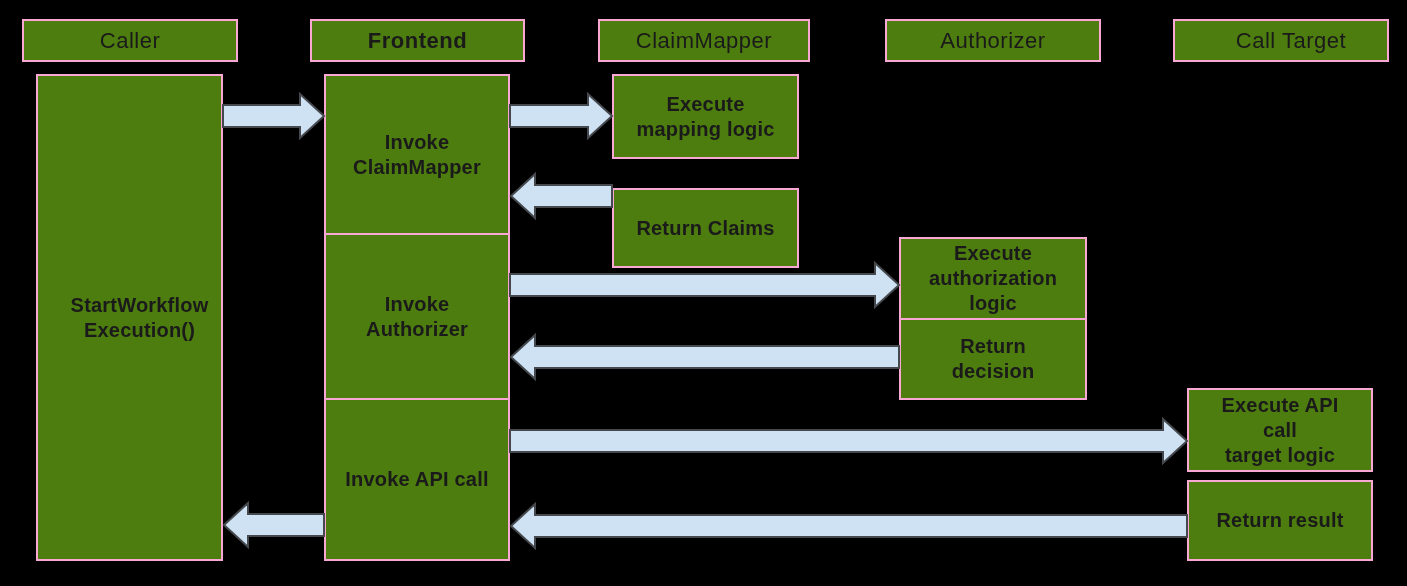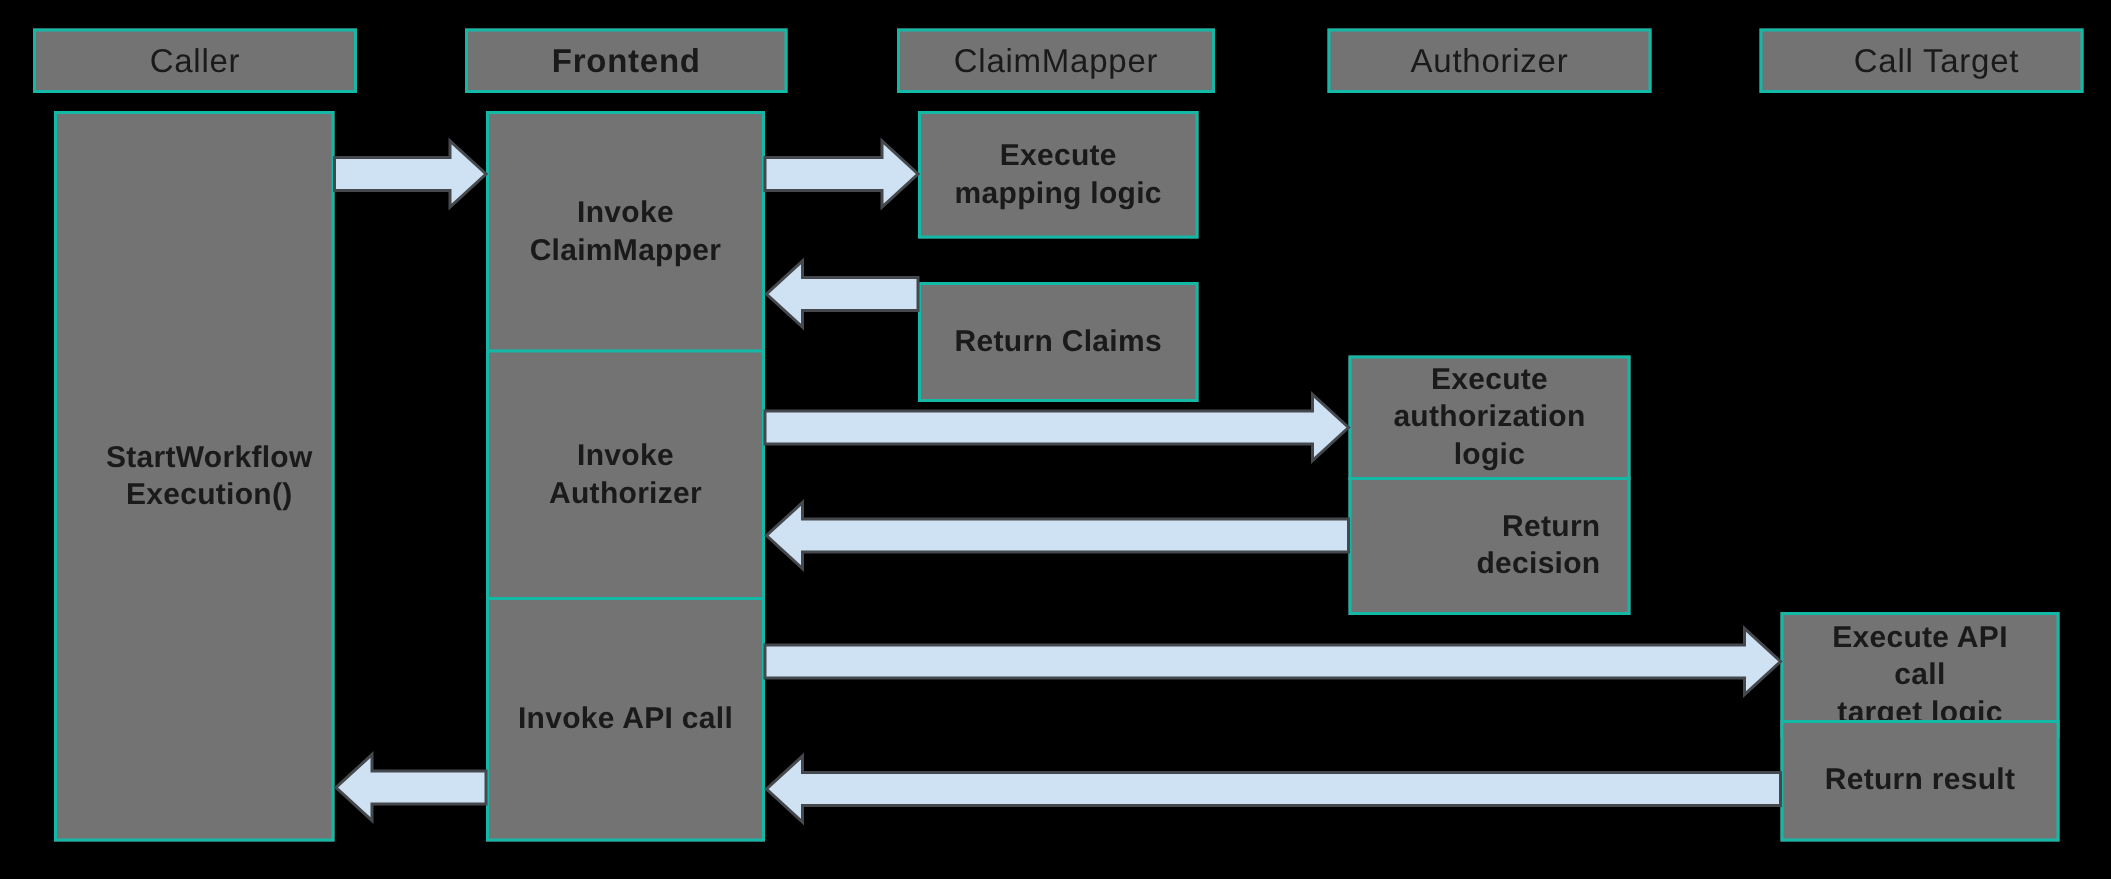--- a/index.html
+++ b/index.html
@@ -5,22 +5,22 @@
   html,body{margin:0;padding:0;background:#000;}
   .stage{
     position:relative;
     width:1407px;height:586px;
     background:#000;
     font-family:"Liberation Sans", sans-serif;
     overflow:hidden;
   }
   .box{
     position:absolute;
-    background:#737373;
-    border:2px solid #14b8a6;
+    background:#4d7c0f;
+    border:2px solid #f9a8d4;
     box-sizing:border-box;
     display:flex;
     align-items:center;
     justify-content:center;
     text-align:center;
     color:#1a1a1a;
     white-space:pre-line;
     line-height:1.25;
   }
   .header{
@@ -53,24 +53,24 @@
   .act-frontend-1{left:324px; top:74px;  width:186px; height:161px;}
   .act-frontend-2{left:324px; top:233px; width:186px; height:167px;}
   .act-frontend-3{left:324px; top:398px; width:186px; height:163px;}
 
   
   .act-claimmapper-1{left:612px; top:74px;  width:187px; height:85px;}
   .act-claimmapper-2{left:612px; top:157px; width:187px; height:80px;margin-top:31px;}
 
   
   .act-authorizer-1{left:899px; top:237px; width:188px; height:83px;}
-  .act-authorizer-2{left:899px; top:318px; width:188px; height:92px;text-align:right;}
+  .act-authorizer-2{left:899px; top:318px; width:188px; height:82px;}
 
   
-  .act-calltarget-1{left:1187px; top:408px; width:186px; height:84px;text-align:center;}
+  .act-calltarget-1{left:1187px; top:388px; width:186px; height:84px;text-align:center;}
   .act-calltarget-2{left:1187px; top:480px; width:186px; height:81px;}
 </style>
 </head>
 <body>
 
 <div class="stage">
 
   <div class="box header hd-caller">Caller</div>
   <div class="box header hd-frontend">Frontend</div>
   <div class="box header hd-claimmapper">ClaimMapper</div>

